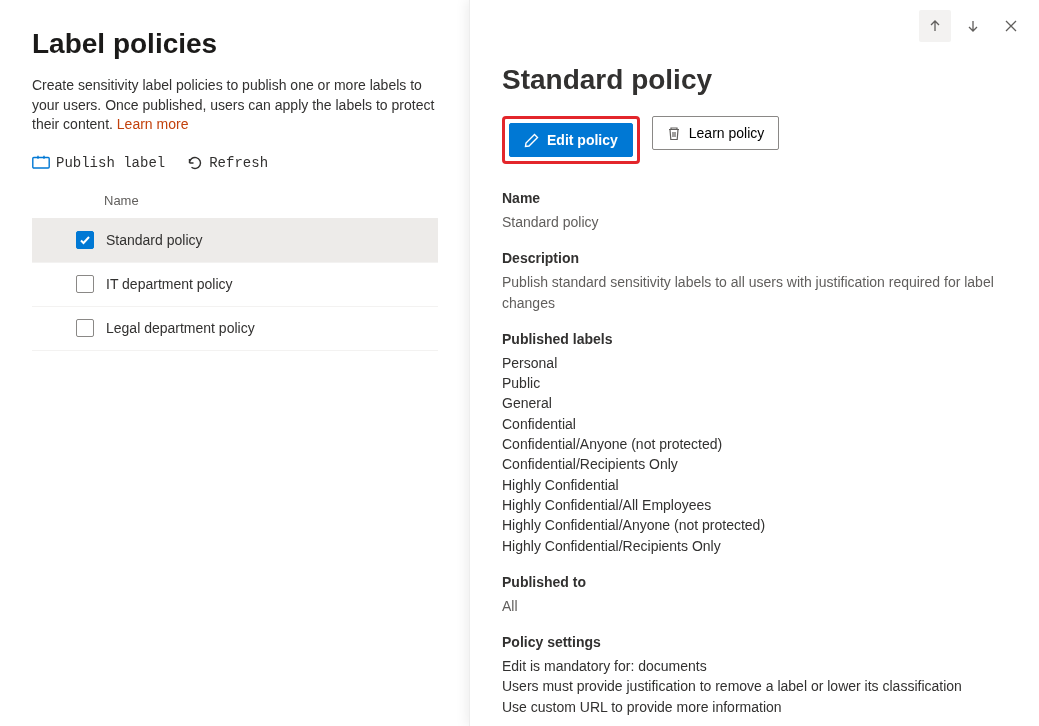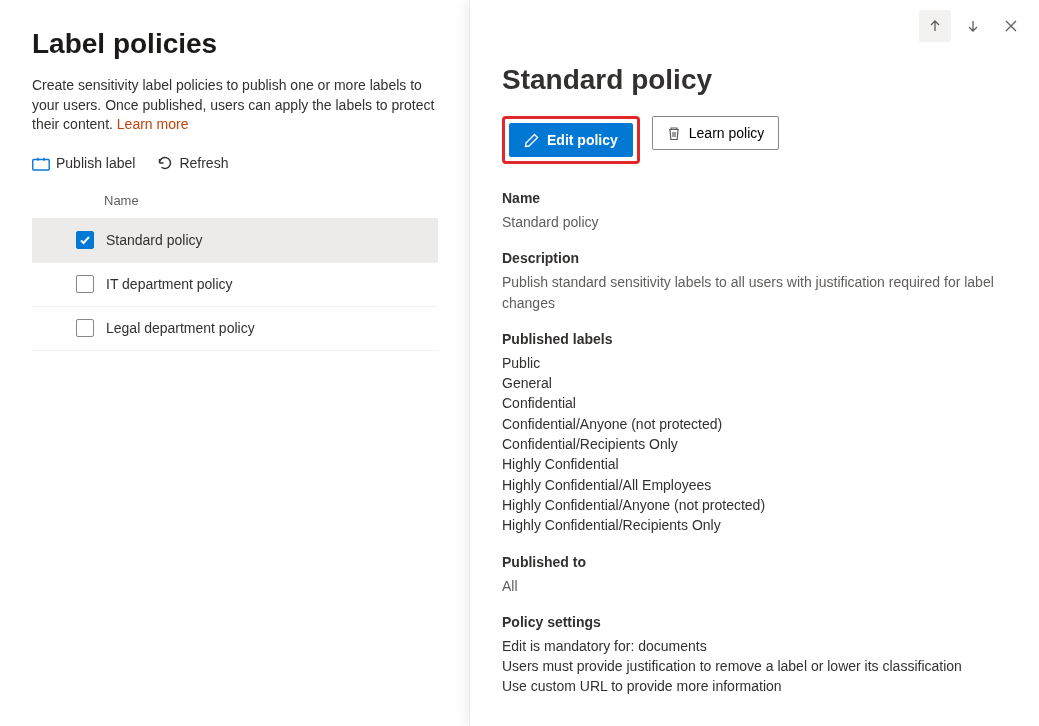--- a/index.html
+++ b/index.html
@@ -37,25 +37,26 @@
     }
     .toolbar {
       display: flex;
       gap: 22px;
       margin-top: 20px;
       margin-bottom: 12px;
       align-items: center;
     }
     .tool-link {
       display: flex;
-      align-items: flex-end;
+      align-items: flex-start;
       gap: 6px;
       color: #323130;
       cursor: pointer;
       font-size: 14px;
+      font-family: Liberation Mono, monospace;
     }
     .tool-link svg { flex: none; }
 
     .col-header {
       font-size: 13px;
       color: #605e5c;
       padding: 10px 0 10px 72px;
       border-bottom: 1px solid #edebe9;
     }
     .row {
@@ -239,20 +240,21 @@
     </div>
 
     <div class="section-label">Name</div>
     <div class="section-value">Standard policy</div>
 
     <div class="section-label">Description</div>
     <div class="section-value">Publish standard sensitivity labels to all users with justification required for label changes</div>
 
     <div class="section-label">Published labels</div>
     <div class="section-list" id="published-labels">
+        <div>Personal</div>
         <div>Public</div>
         <div>General</div>
         <div>Confidential</div>
         <div>Confidential/Anyone (not protected)</div>
         <div>Confidential/Recipients Only</div>
         <div>Highly Confidential</div>
         <div>Highly Confidential/All Employees</div>
         <div>Highly Confidential/Anyone (not protected)</div>
         <div>Highly Confidential/Recipients Only</div>
       </div>

